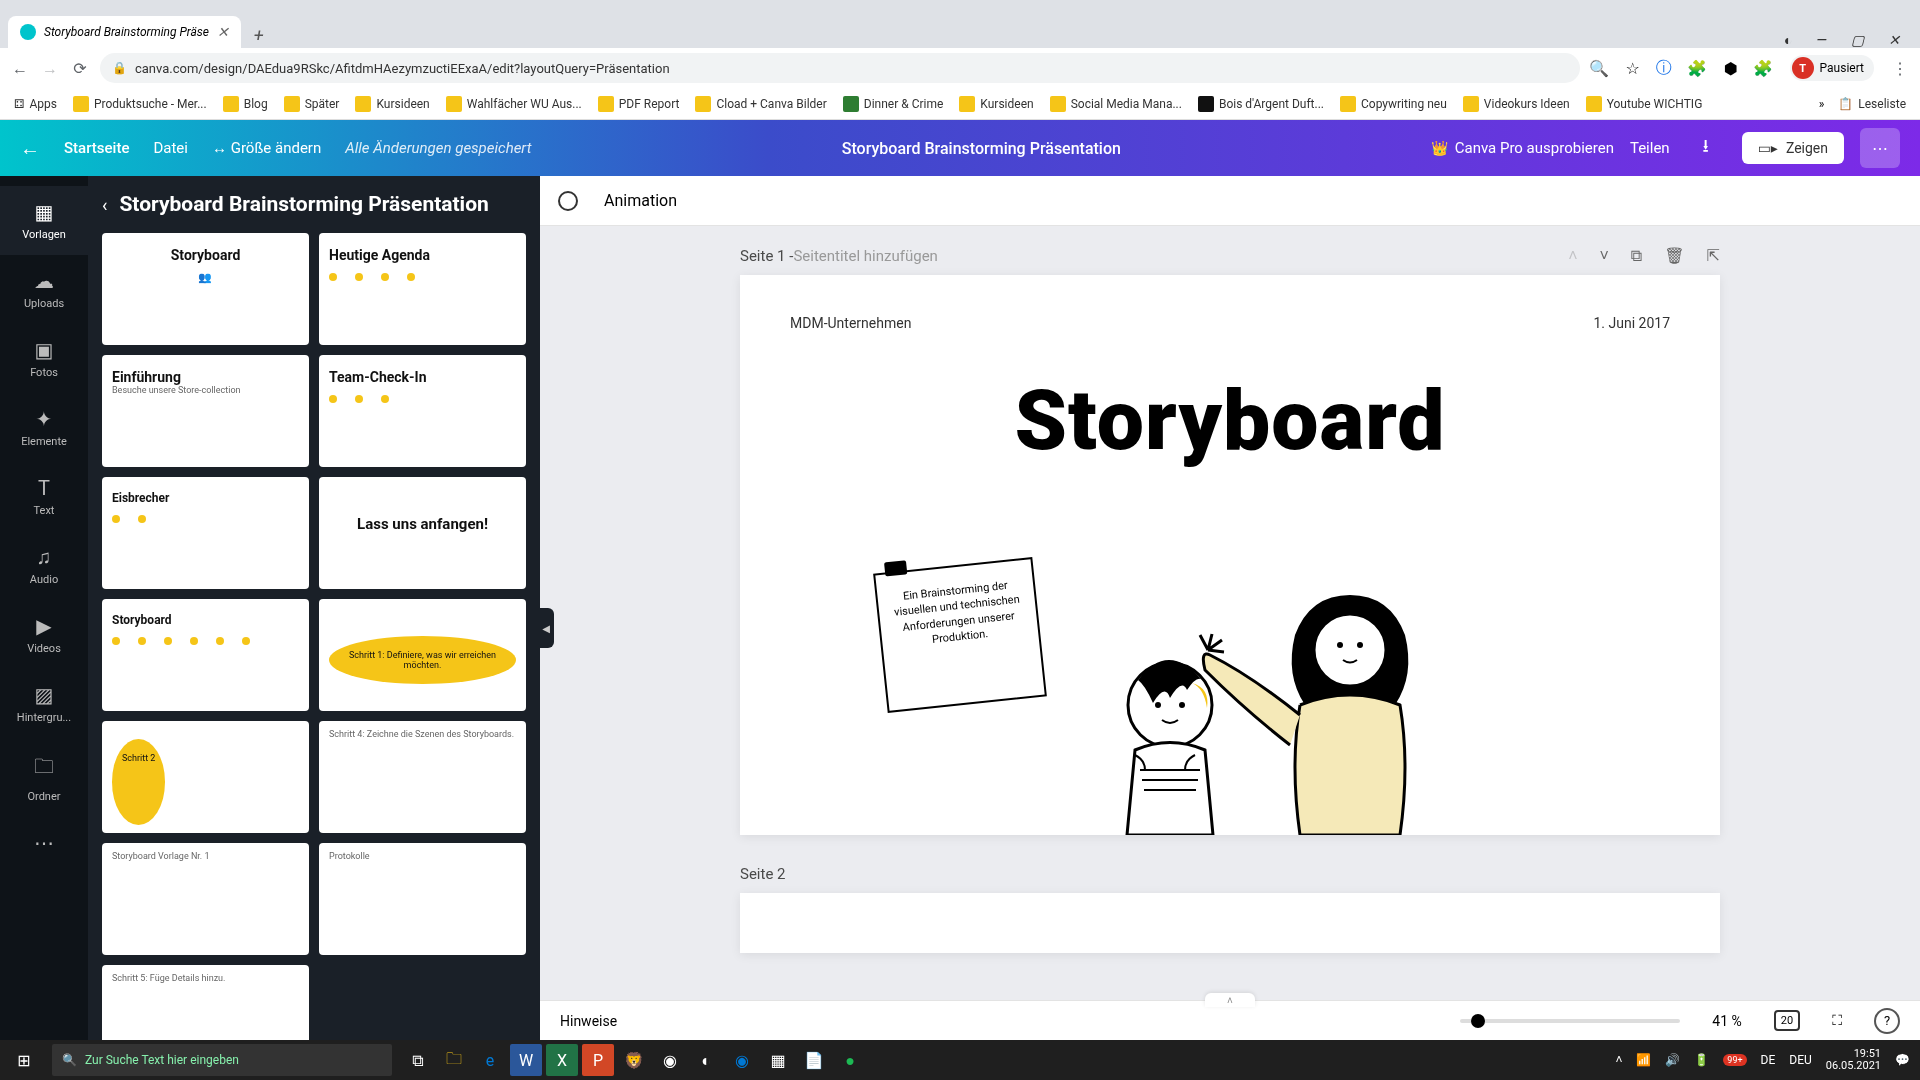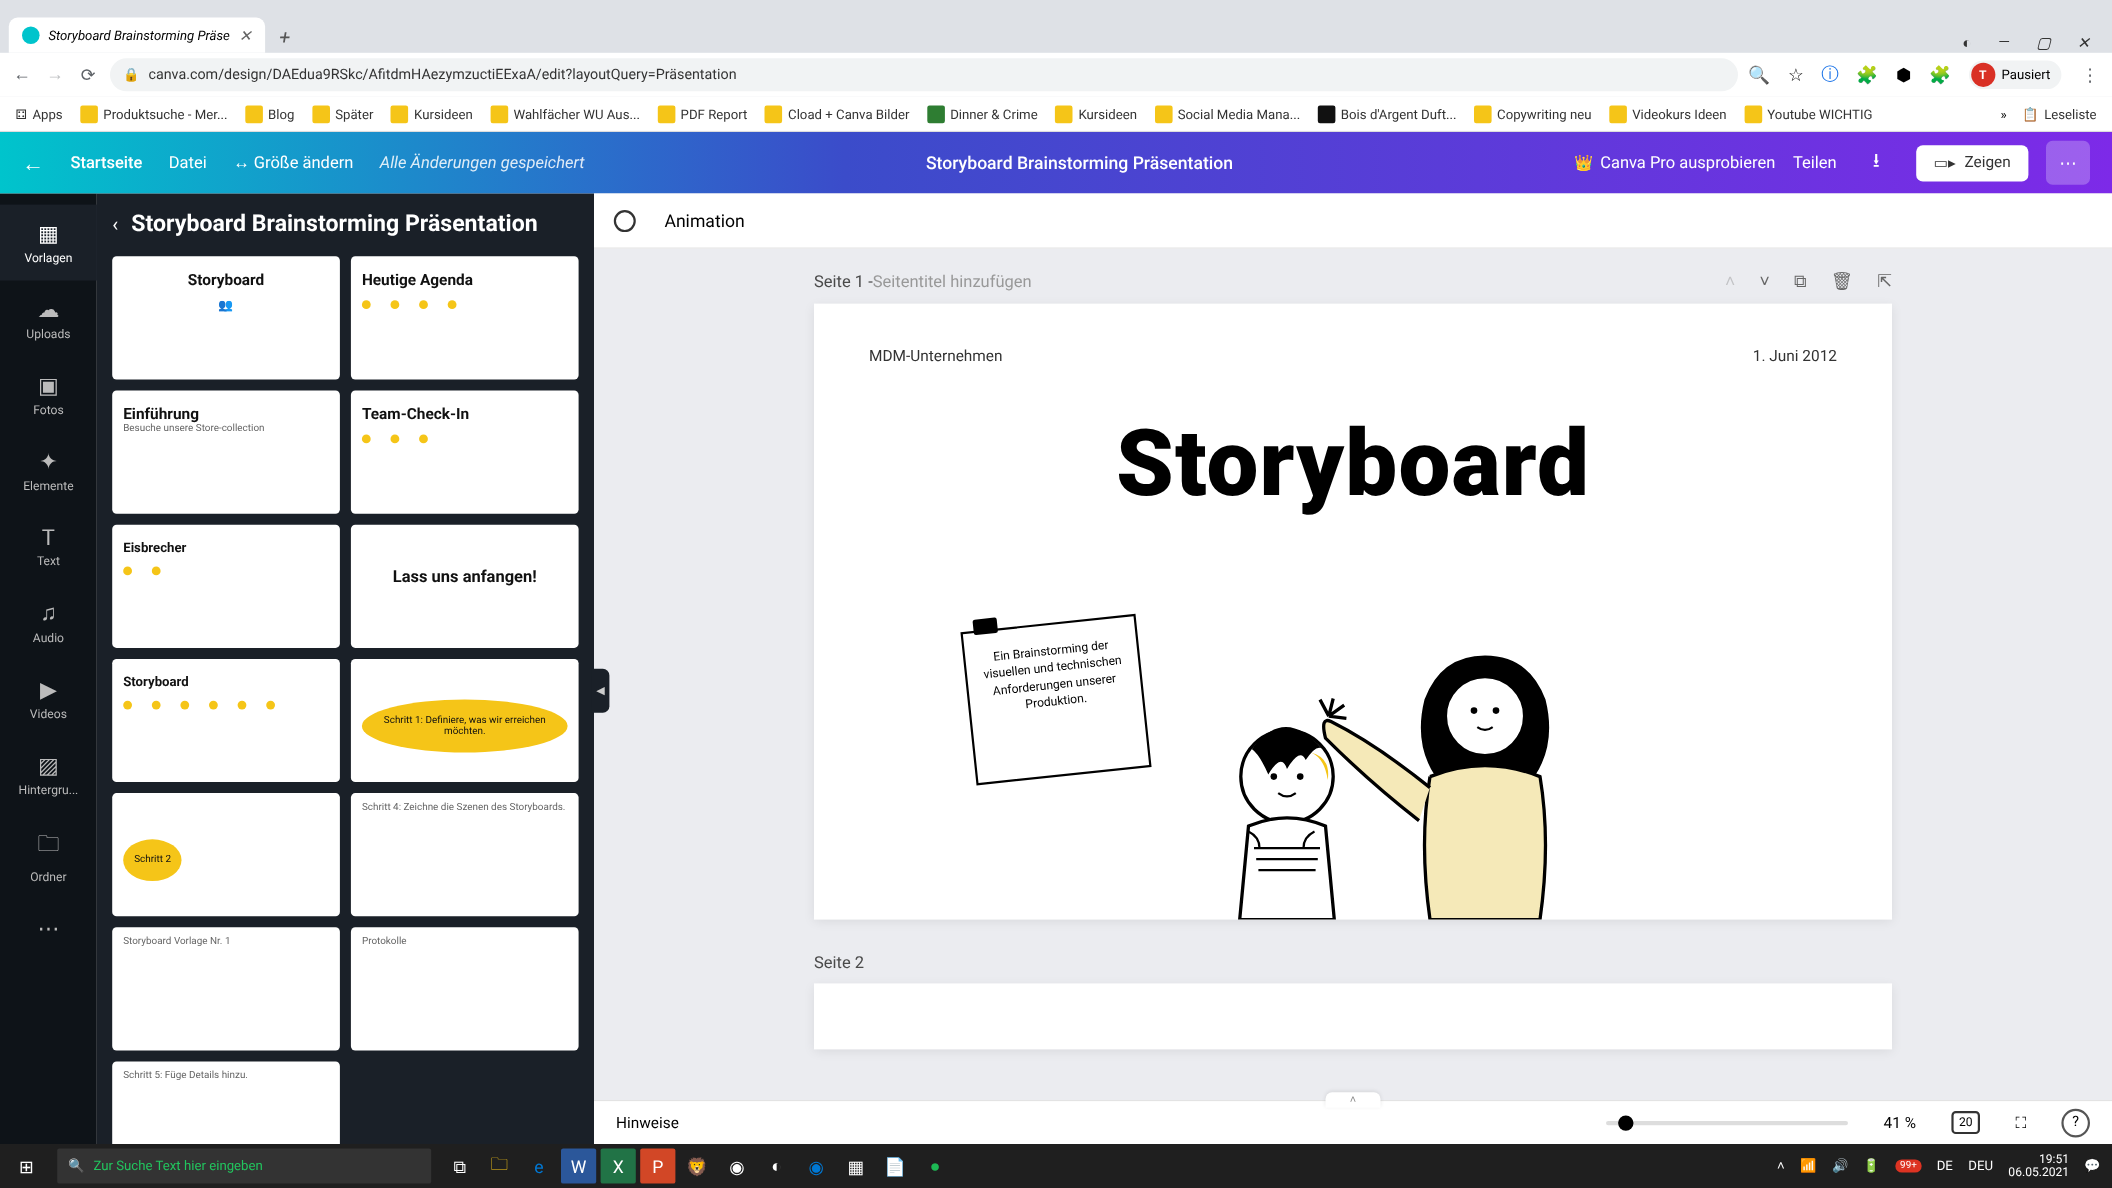--- a/index.html
+++ b/index.html
@@ -324,21 +324,21 @@
             <div class="dot"></div>
             <div class="dot"></div>
             <div class="dot"></div>
             <div class="dot"></div>
             <div class="dot"></div>
           </div>
         </div>
       <div class="tpl" style="display:flex;align-items:center;justify-content:center">
           <div class="ybubble">Schritt 1: Definiere, was wir erreichen möchten.</div>
         </div>
-      <div class="tpl" style="display:flex;align-items:center">
+      <div class="tpl" style="display:flex;">
           <div class="ybubble">Schritt 2</div>
         </div>
       <div class="tpl">
           <div class="sub">Schritt 4: Zeichne die Szenen des Storyboards.</div>
         </div>
       <div class="tpl">
           <div class="sub">Storyboard Vorlage Nr. 1</div>
         </div>
       <div class="tpl">
           <div class="sub">Protokolle</div>
@@ -364,21 +364,21 @@
             <span style="opacity:.3">˄</span>
             <span>˅</span>
             <span>⧉</span>
             <span>🗑</span>
             <span>⇱</span>
           </div>
         </div>
         <div class="slide">
           <div class="hdr">
             <span>MDM-Unternehmen</span>
-            <span>1. Juni 2012</span>
+            <span>1. Juni 2017</span>
           </div>
           <h1>Storyboard</h1>
           <div class="illus">
             <div class="note-card">
               <div class="note-clip"></div>
               <span>Ein Brainstorming der visuellen und technischen Anforderungen unserer Produktion.</span>
             </div>
             <div class="people">
               <svg viewBox="0 0 420 280">
 
@@ -420,21 +420,21 @@
         <span class="help">?</span>
       </div>
     </div>
   </div>
 </div>
 
 <div class="taskbar">
   <div class="start">⊞</div>
   <div class="search">
     <span>🔍</span>
-    <span style="color:#22c55e">Zur Suche Text hier eingeben</span>
+    <span style="color:#86efac">Zur Suche Text hier eingeben</span>
   </div>
   <div class="tb-apps">
     <div class="tb-ico">⧉</div>
     <div class="tb-ico" style="color:#f5c518">🗀</div>
     <div class="tb-ico" style="color:#0078d4">e</div>
     <div class="tb-ico" style="background:#2b579a">W</div>
     <div class="tb-ico" style="background:#217346">X</div>
     <div class="tb-ico" style="background:#d24726">P</div>
     <div class="tb-ico">🦁</div>
     <div class="tb-ico">◉</div>

